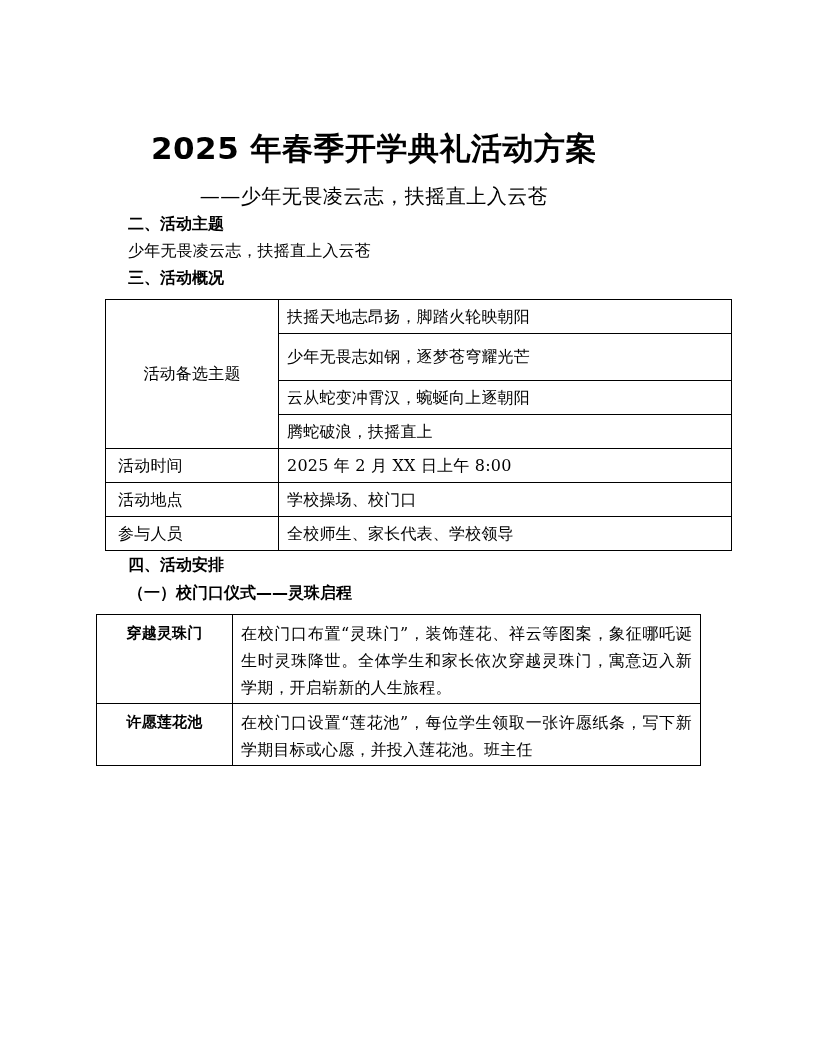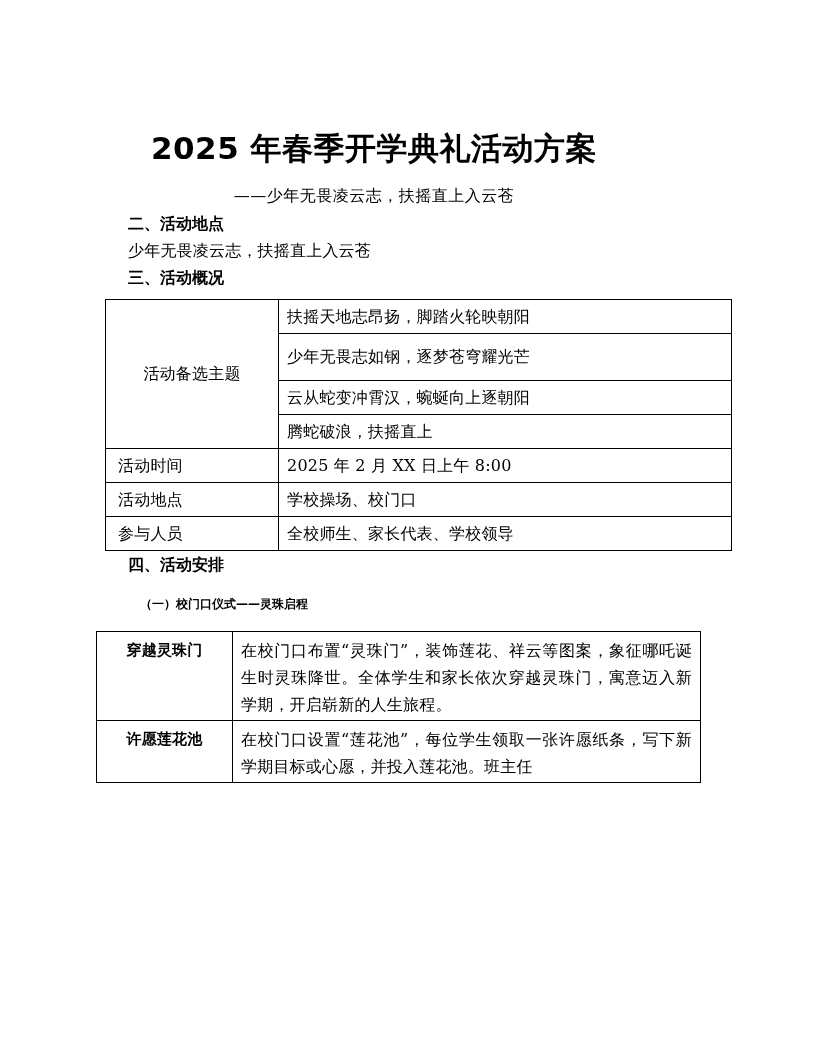--- a/index.html
+++ b/index.html
@@ -32,41 +32,41 @@
     font-family: "DejaVu Sans", "Liberation Sans", sans-serif;
     font-weight: 700;
     font-size: 31px;
     line-height: 40px;
     letter-spacing: 0.5px;
   }
   .doc-subtitle {
     margin: 0;
     padding-top: 14px;
     text-align: center;
-    font-size: 16px;
+    font-size: 20px;
     line-height: 28px;
     letter-spacing: 0.5px;
   }
 
   
   .h2 {
     font-family: "DejaVu Sans", "Liberation Sans", sans-serif;
     font-weight: 700;
     font-size: 16px;
     line-height: 27px;
     text-indent: 32px;
     margin: 0;
   }
   .h3 {
     font-family: "DejaVu Sans", "Liberation Sans", sans-serif;
     font-weight: 700;
-    font-size: 12px;
+    font-size: 16px;
     line-height: 29px;
     text-indent: 32px;
-    margin: 12px;
+    margin: 0;
   }
   .para {
     font-size: 16px;
     line-height: 27px;
     margin: 0;
     text-align: justify;
     text-justify: inter-ideograph;
     letter-spacing: 0.2px;
   }
   .para-indent { text-indent: 32px; }
@@ -130,21 +130,21 @@
 </head>
 <body>
 
 <div class="page">
 
   <h1 class="doc-title">2025 年春季开学典礼活动方案</h1>
   <p class="doc-subtitle">——少年无畏凌云志，扶摇直上入云苍</p>
 
 
   <div>
-    <p class="h2">二、活动地点</p>
+    <p class="h2">二、活动主题</p>
     <p class="para para-indent sec-theme-line">少年无畏凌云志，扶摇直上入云苍</p>
   </div>
 
   <div>
     <p class="h2">三、活动概况</p>
 
     <table id="overview-table">
       <tbody>
         <tr class="theme-row">
           <td class="label-cell" rowspan="4">活动备选主题</td>

